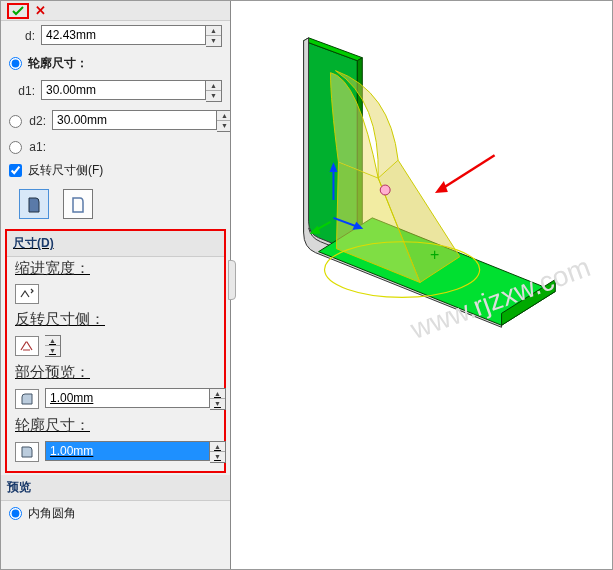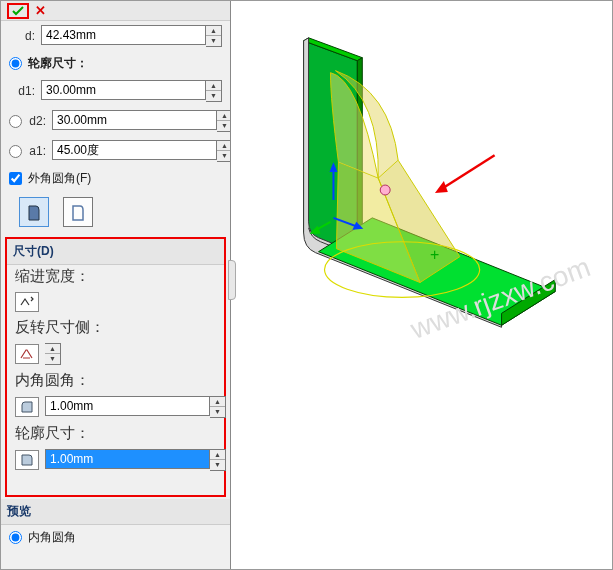--- a/index.html
+++ b/index.html
@@ -20,21 +20,21 @@
 .spinctl span { height: 10px; font-size: 7px; text-align: center; line-height: 9px; cursor: pointer; user-select: none; color:#444;}
 .spinctl span:first-child { border-bottom: 1px solid #aaa; }
 .section-title { font-size: 12px; font-weight: 700; color: #1a3a6a; padding: 4px 6px; background: #e6e6e6; border-bottom: 1px solid #ccc; }
 .subtitle { font-size: 15px; color: #333; padding: 2px 8px; }
 input[type="radio"],input[type="checkbox"]{ margin: 0; }
 .radio-line { display: flex; align-items: center; gap: 6px; padding: 4px 8px; font-size: 12px; color: #222; }
 .icon-btns { display: flex; gap: 14px; padding: 6px 18px 8px; }
 .icon-btn { width: 30px; height: 30px; border: 1px solid #777; background: #fdfdfd; display: flex; align-items: center; justify-content: center; }
 .icon-btn.active { background: #d8e8f8; border-color: #4a90d9; }
 .icon-btn svg { width: 20px; height: 20px; }
-.red-box { border: 2px solid #e00; margin: 2px 4px; padding-bottom: 20px; }
+.red-box { border: 2px solid #e00; margin: 2px 4px; padding-bottom: 4px; text-decoration: underline; }
 .small-icon { width: 24px; height: 20px; border: 1px solid #888; background: #fff; display: flex; align-items: center; justify-content: center; flex-shrink: 0; }
 .small-icon svg { width: 16px; height: 16px; }
 .viewport { flex: 1; background: #fff; position: relative; }
 .viewport svg { position: absolute; inset: 0; }
 .splitter { position:absolute; left:228px; top:260px; width:8px; height:40px; background:#e8e8e8; border:1px solid #aaa; border-radius:0 4px 4px 0;}
 </style>
 </head>
 <body>
 
 <div class="container">
@@ -83,31 +83,24 @@
             <input value="30.00mm" style="">
             <div class="spinctl">
               <span>▲</span>
               <span>▼</span>
             </div>
           </div>
       </div>
       <div class="row">
         <input type="radio" style="">
         <span class="row-label" style="min-width:18px">a1:</span>
-        <div class="spinbox">
-            <input value="45.00度" style="">
-            <div class="spinctl">
-              <span>▲</span>
-              <span>▼</span>
-            </div>
-          </div>
       </div>
       <div class="radio-line">
         <input type="checkbox" checked="" style="">
-        <span>外角圆角(F)</span>
+        <span>反转尺寸侧(F)</span>
       </div>
       <div class="icon-btns">
         <div class="icon-btn active">
             <svg viewBox="0 0 20 20">
               <path d="M5 18 L5 4 L12 4 Q15 4 15 8 L15 18 Z" fill="#5a7aa8" stroke="#234"></path>
             </svg>
           </div>
         <div class="icon-btn">
             <svg viewBox="0 0 20 20">
               <path d="M5 18 L5 4 L12 4 Q15 4 15 8 L15 18 Z" fill="none" stroke="#5a7aa8" stroke-width="1.5"></path>
@@ -135,21 +128,21 @@
               </svg>
             </div>
           <div class="spinbox">
               <div class="spinctl">
                 <span>▲</span>
                 <span>▼</span>
               </div>
             </div>
         </div>
 
-        <div class="subtitle">内角圆角：</div>
+        <div class="subtitle">部分预览：</div>
 
         <div class="row">
           <div class="small-icon">
               <svg viewBox="0 0 16 16">
                 <path d="M3 13 L3 6 Q3 3 6 3 L13 3 L13 13 Z" fill="#bcd" stroke="#456"></path>
               </svg>
             </div>
           <div class="spinbox">
               <input value="1.00mm" style="">
               <div class="spinctl">

